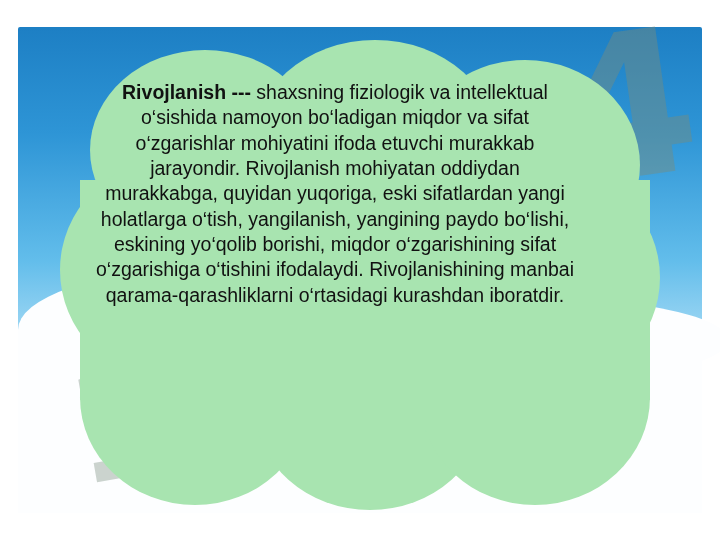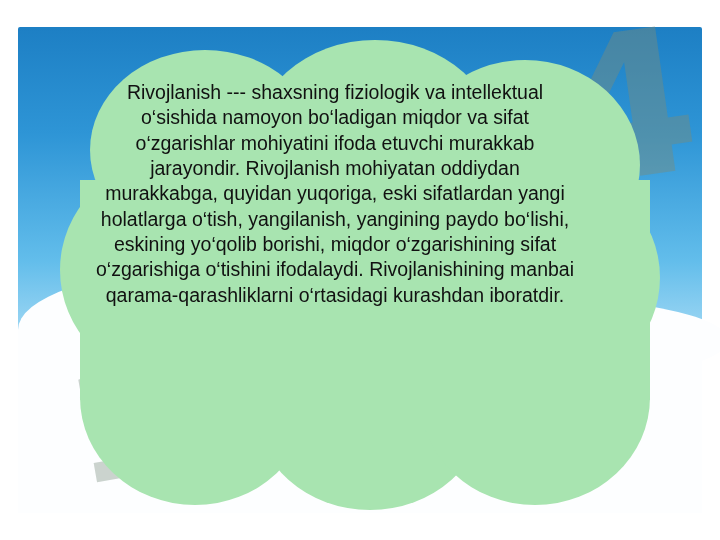--- a/index.html
+++ b/index.html
@@ -112,21 +112,21 @@
     top: 80px;
     width: 480px;
     text-align: center;
     color: #111111;
     font-size: 19.5px;
     line-height: 1.30;
     font-family: "Liberation Sans", sans-serif;
     white-space: pre-wrap;
   }
   .text-wrap b {
-    font-weight: normal;
+    font-weight: bold;
   }
 </style>
 </head>
 <body>
 
 <div id="slide">
 
   <div class="bg-panel"></div>
   <div class="bg-cloud"></div>
 

